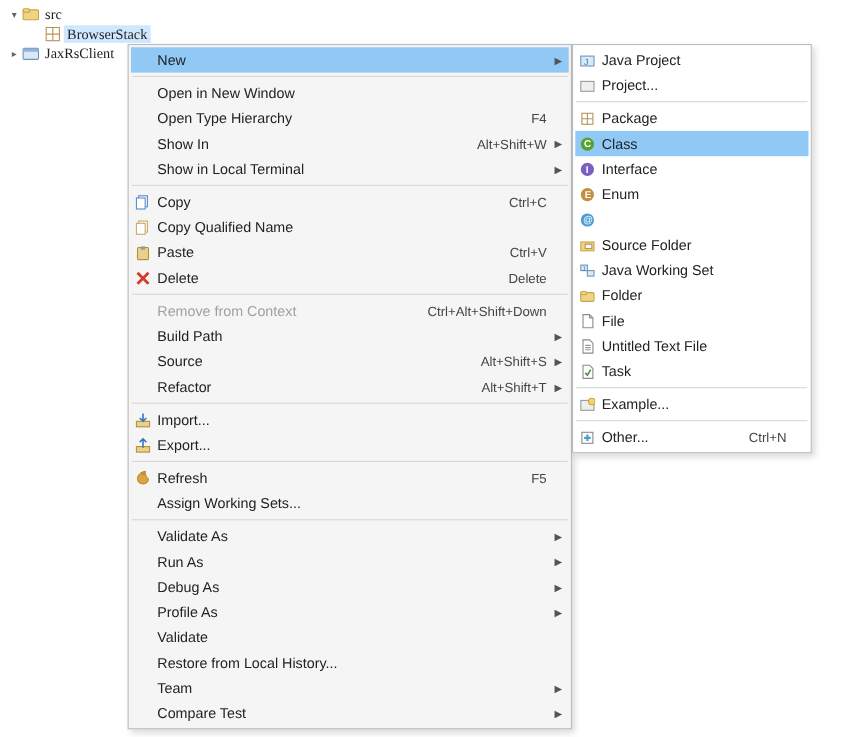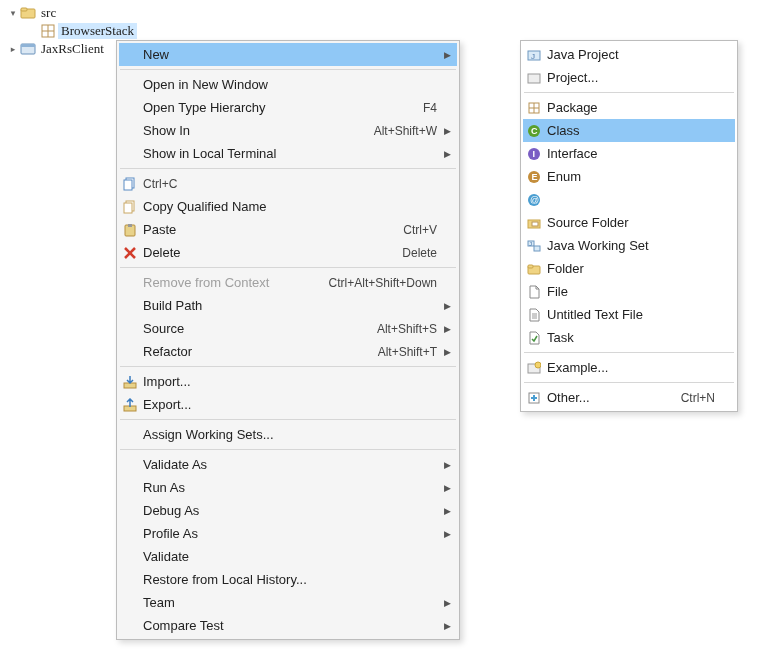--- a/index.html
+++ b/index.html
@@ -16,21 +16,21 @@
     .ic-bundle { color:#5a83b3; }
     .ctx-menu { position:absolute; background:#f5f5f5; border:1px solid #bcbcbc; box-shadow:3px 3px 6px rgba(0,0,0,.15); padding:2px; }
     .ctx-menu .row { display:flex; align-items:center; height:23px; padding:0 6px 0 2px; gap:4px; cursor:default; }
     .ctx-menu .row.hl { background:#90c8f6; }
     .row .ic-c { width:18px; height:18px; display:flex; align-items:center; justify-content:center; }
     .row .lbl { flex:1; white-space:nowrap; padding-right:12px; }
     .row .hint { color:#444; font-size:12px; white-space:nowrap; }
     .row .arr { width:10px; text-align:right; color:#555; font-size:9px; }
     .row.disabled { color:#a0a0a0; }
     .sep { height:1px; background:#d6d6d6; margin:3px 1px; }
-    #ctx-main { top:40px; left:116px; width:344px; }
+    #ctx-main { top:40px; left:116px; width:404px; }
     #ctx-sub  { top:40px; left:520px; width:218px; background:#fff; }
     svg { display:block; }
   </style>
 </head>
 <body>
 
 <div class="tree">
   <div class="tree-row">
     <span class="tw open"></span>
     <span class="ic ic-folder">
@@ -93,20 +93,21 @@
       <span class="arr">▶</span>
     </div>
     <div class="sep"></div>
     <div class="row">
       <span class="ic-c">
         <svg width="14" height="14">
           <rect x="3" y="1" width="8" height="10" fill="#fff" stroke="#5a8bc4"></rect>
           <rect x="1" y="3" width="8" height="10" fill="#fff" stroke="#5a8bc4"></rect>
         </svg>
       </span>
+      <span class="lbl">Copy</span>
       <span class="hint">Ctrl+C</span>
       <span class="arr"></span>
     </div>
     <div class="row">
       <span class="ic-c">
         <svg width="14" height="14">
           <rect x="3" y="1" width="8" height="10" fill="#fff" stroke="#caa865"></rect>
           <rect x="1" y="3" width="8" height="10" fill="#fff" stroke="#caa865"></rect>
         </svg>
       </span>
@@ -174,20 +175,30 @@
       <span class="ic-c">
         <svg width="14" height="14">
           <rect x="1" y="8" width="12" height="5" fill="#e8d28a" stroke="#b58e3e"></rect>
           <path d="M7 9 L7 1 M4 4 L7 1 L10 4" fill="none" stroke="#3a7bbf" stroke-width="1.5"></path>
         </svg>
       </span>
       <span class="lbl">Export...</span>
       <span class="arr"></span>
     </div>
     <div class="sep"></div>
+    <div class="row">
+      <span class="ic-c">
+        <svg width="14" height="14">
+          <path d="M12 7 A5 5 0 1 1 7 2 L9 2 M9 0 L9 4 L5 2 Z" fill="#d9a441" stroke="#c08a2d" stroke-width="1"></path>
+        </svg>
+      </span>
+      <span class="lbl">Refresh</span>
+      <span class="hint">F5</span>
+      <span class="arr"></span>
+    </div>
     <div class="row">
       <span class="ic-c"></span>
       <span class="lbl">Assign Working Sets...</span>
       <span class="arr"></span>
     </div>
     <div class="sep"></div>
     <div class="row">
       <span class="ic-c"></span>
       <span class="lbl">Validate As</span>
       <span class="arr">▶</span>

